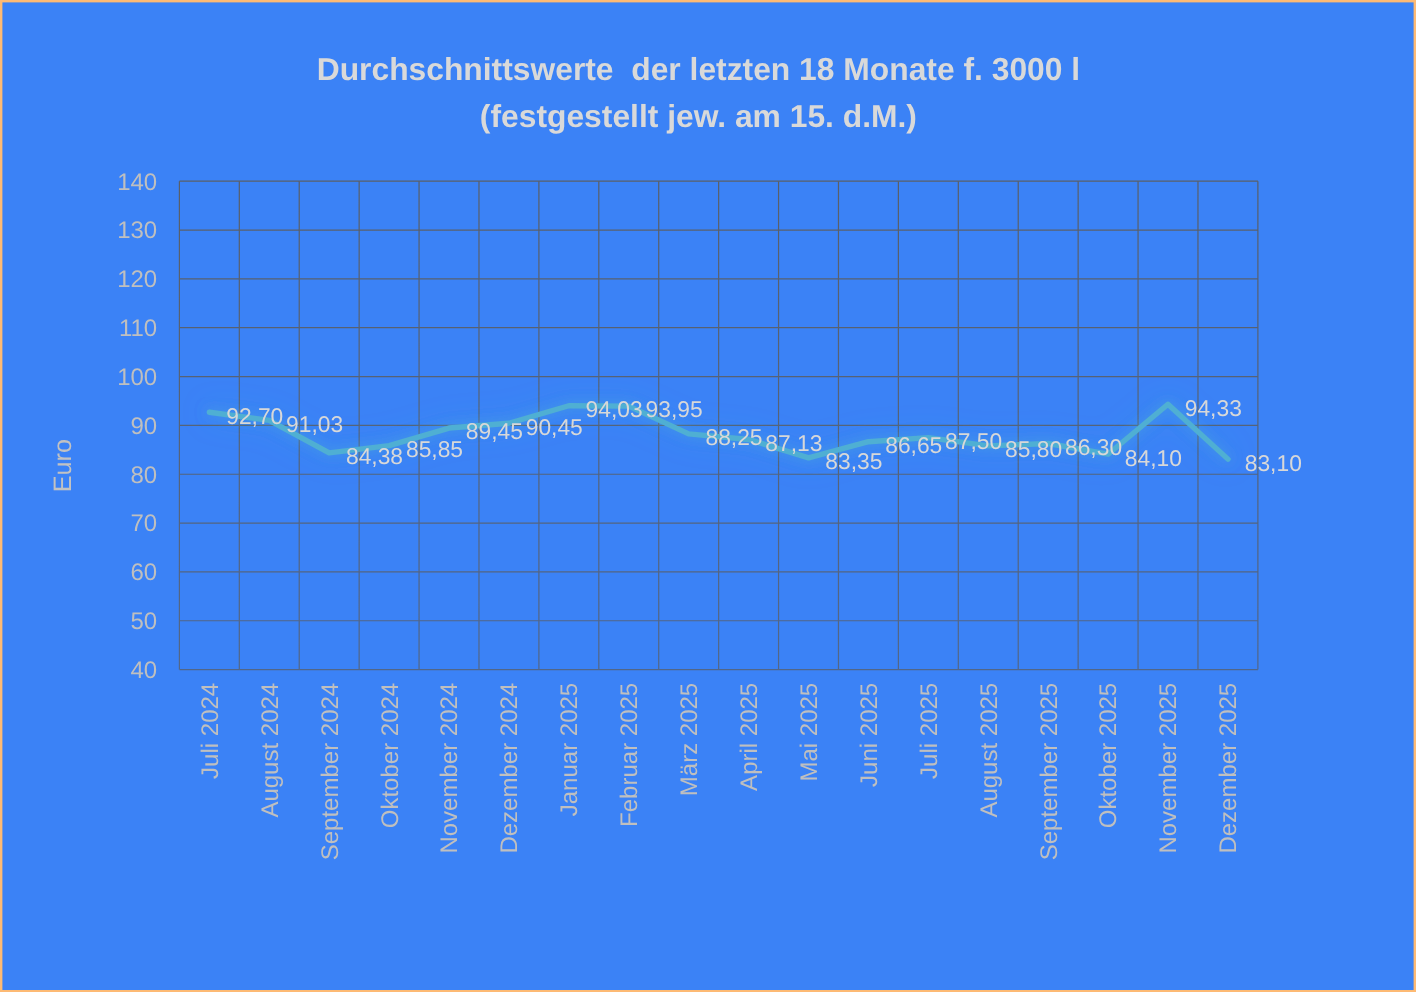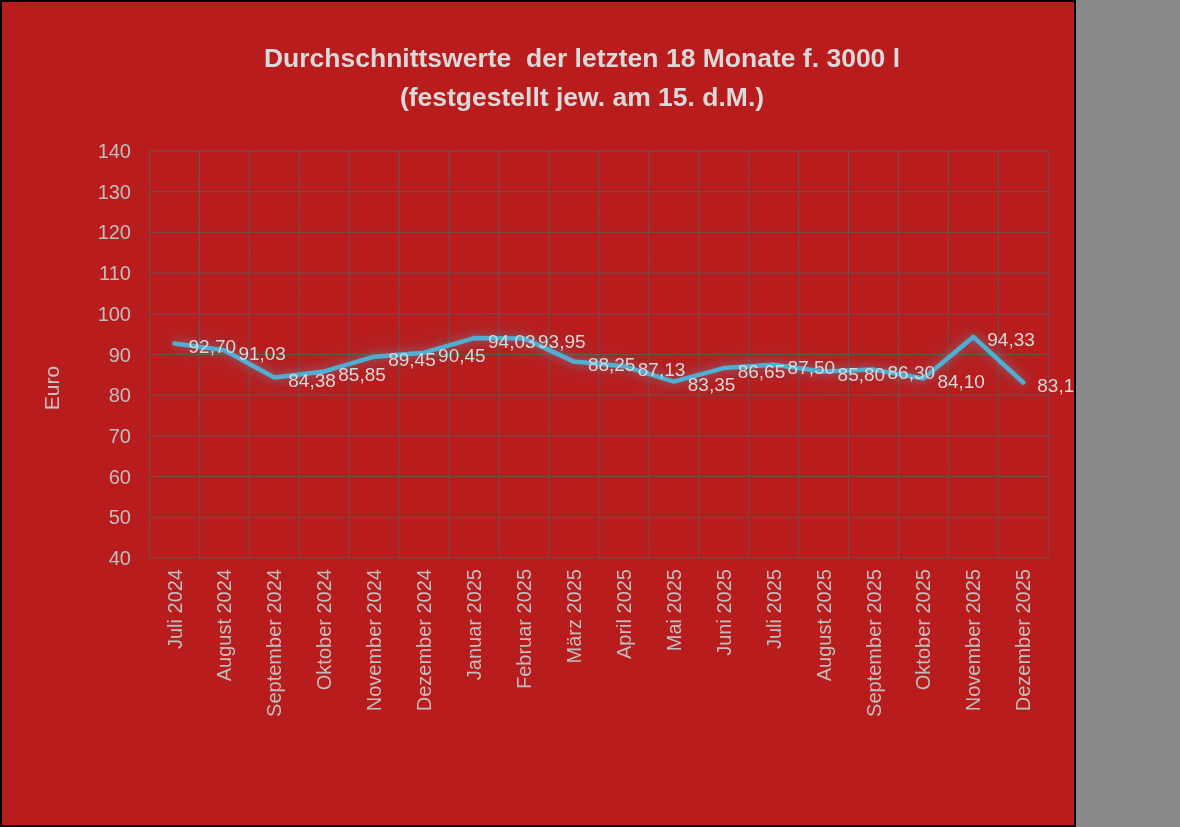--- a/index.html
+++ b/index.html
@@ -3,25 +3,25 @@
 <meta charset="utf-8">
 <style>
   html, body {
     margin: 0;
     padding: 0;
     background: #888;
     font-family: "Liberation Sans", sans-serif;
   }
   .frame {
     position: relative;
-    width: 1076px;
+    width: 1180px;
     height: 827px;
     box-sizing: border-box;
-    background: #b91c1c;
-    border: 2px solid #000000;
+    background: #3b82f6;
+    border: 2px solid #fdba74;
     overflow: hidden;
   }
   svg { display: block; }
   text { user-select: none; }
   .title-text {
     font-family: "Liberation Sans", sans-serif;
     font-size: 26.5px;
     font-weight: bold;
     fill: #D9D9D9;
     text-anchor: middle;

